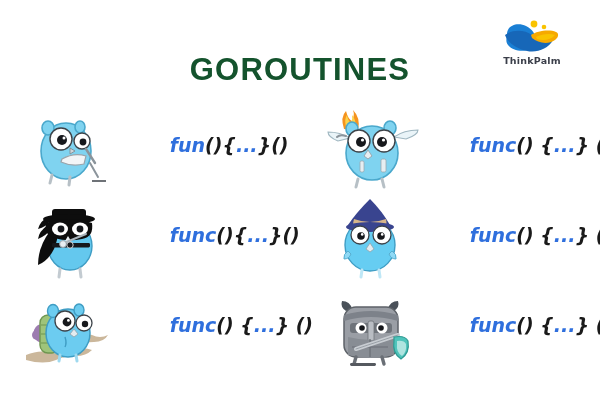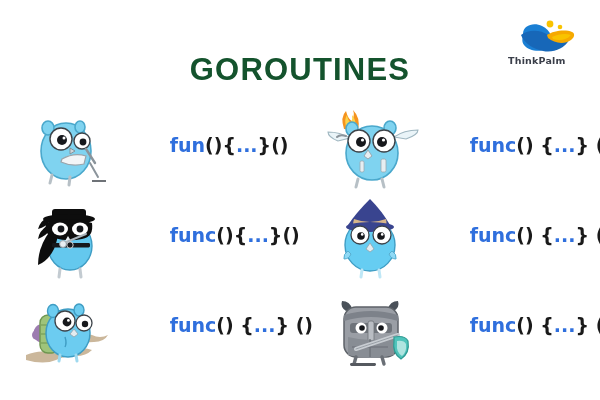--- a/index.html
+++ b/index.html
@@ -12,23 +12,24 @@
     height: 400px;
     overflow: hidden;
     font-family: "Liberation Sans", sans-serif;
     position: relative;
   }
 
   
   #brand-logo {
     position: absolute;
     top: 18px;
-    right: 12px;
+    right: 28px;
     width: 80px;
     height: 56px;
+    text-align: center;
   }
   #brand-logo .mark {
     width: 62px;
     height: 38px;
     margin: 0 auto;
     display: block;
   }
   #brand-logo .wordmark {
     font-family: "DejaVu Sans", sans-serif;
     font-size: 9.5px;
@@ -78,20 +79,21 @@
   .gopher-figure svg { display: block; width: 100%; height: 100%; }
 
   .code-label {
     font-family: "DejaVu Sans", sans-serif;
     font-size: 19px;
     font-weight: bold;
     color: #1a1a1a;
     white-space: pre;
     margin-left: 10px;
     letter-spacing: 0px;
+    font-style: italic;
   }
   .code-kw   { color: #2f6fdd; }
   .code-pn   { color: #1a1a1a; font-weight: bold; }
   .code-dots { color: #2f6fdd; }
 </style>
 </head>
 <body>
 
 <div id="brand-logo">
   <svg class="mark" viewBox="0 0 62 38">

